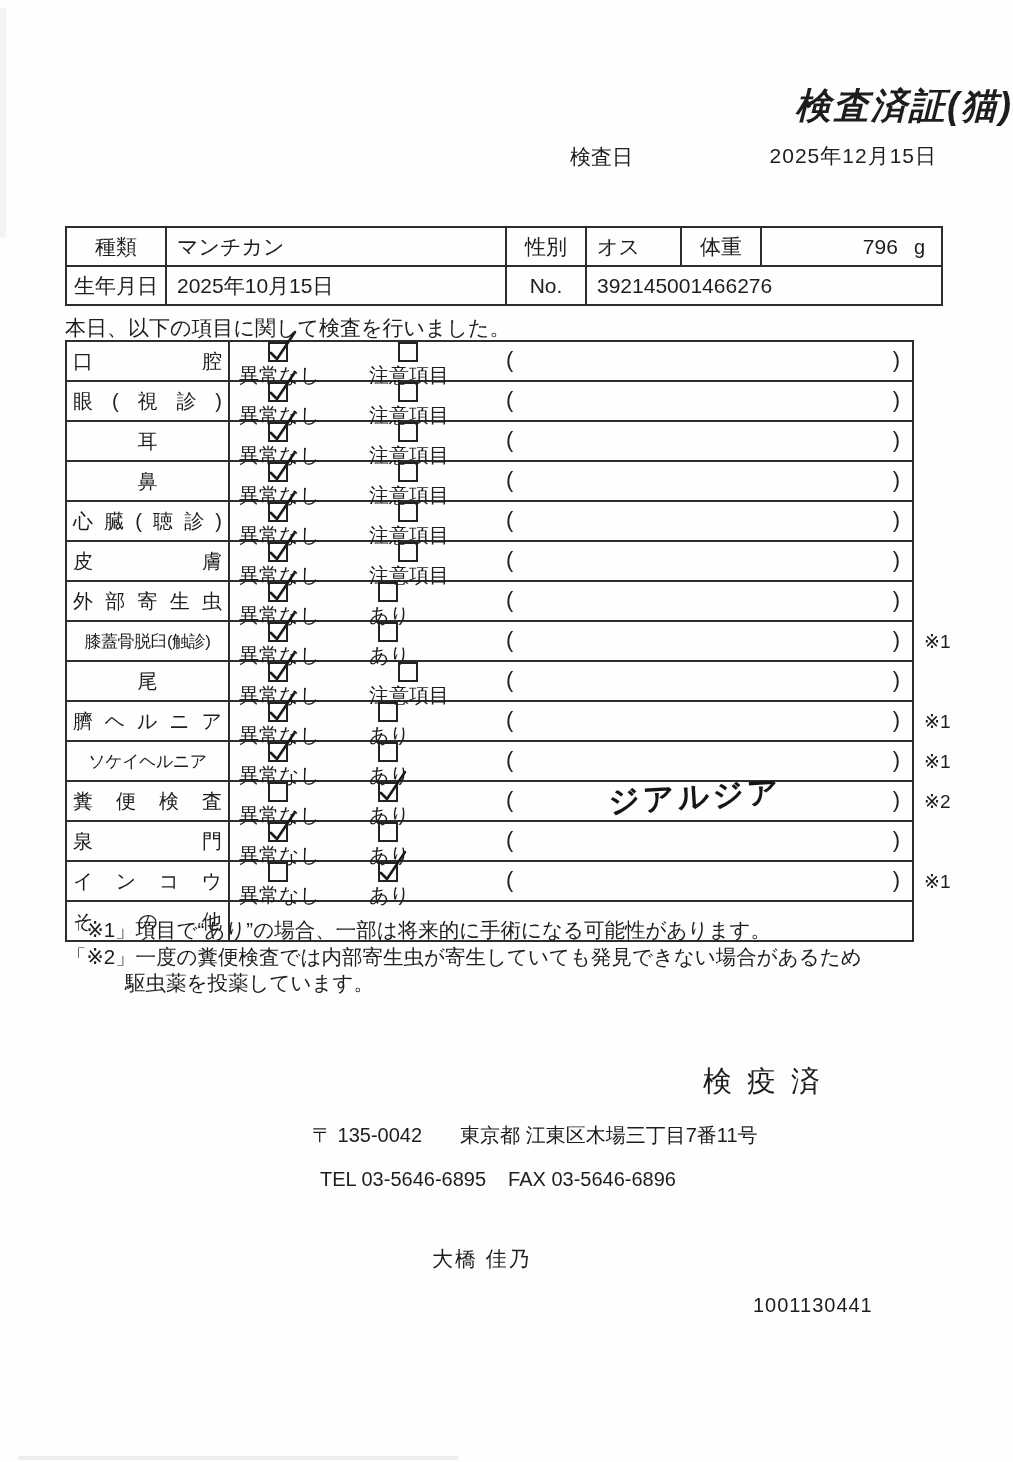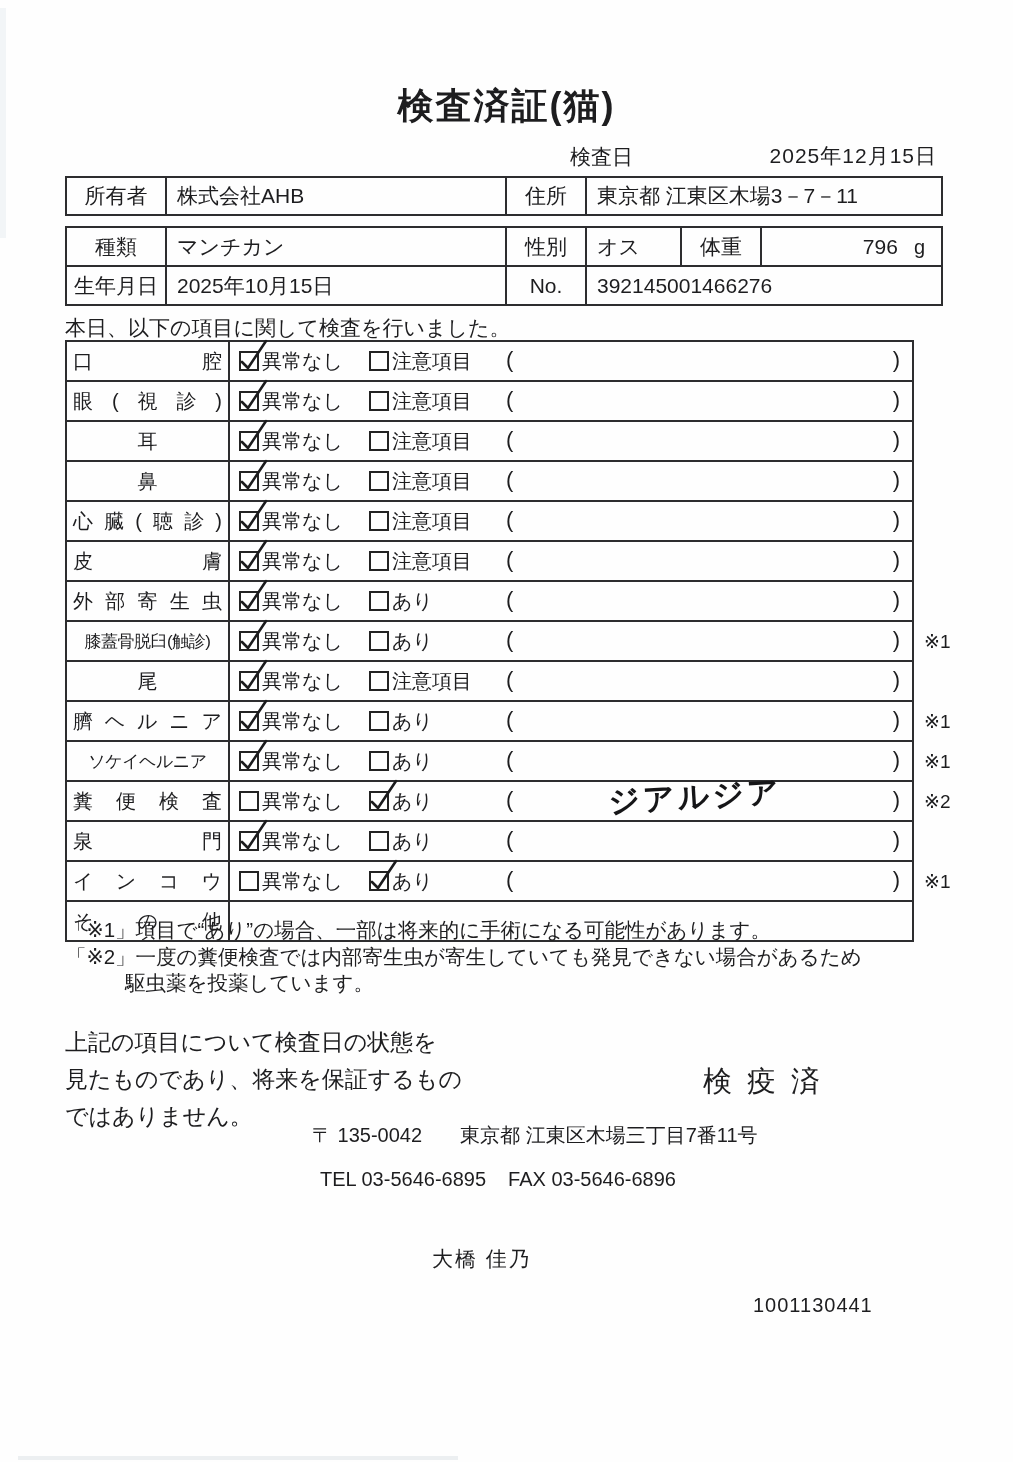--- a/index.html
+++ b/index.html
@@ -2,21 +2,21 @@
 <html><head>
 <meta charset="utf-8">
 <style>
   html,body{margin:0;padding:0;background:#ffffff;}
   body{font-family:"Liberation Sans","DejaVu Sans",sans-serif;color:#1d1d1f;}
   #page{position:relative;width:1013px;height:1462px;background:#fefefe;overflow:hidden;}
 
   .abs{position:absolute;}
 
   
-  #doc-title{left:0;right:0;top:82px;text-align:center;font-size:36px;font-weight:600;letter-spacing:2px;}
+  #doc-title{left:0;right:0;top:82px;text-align:right;font-size:36px;font-weight:600;letter-spacing:2px;font-style:italic;}
 
   
   #insp-date-label{left:570px;top:143px;font-size:21px;}
   #insp-date-value{right:76px;top:142px;font-size:21px;letter-spacing:1px;text-align:center;}
 
   
   table.hdr{border-collapse:collapse;table-layout:fixed;}
   table.hdr td{border:2px solid #2d2d2f;font-size:21px;padding:0 10px;height:36px;overflow:hidden;white-space:nowrap;}
   table.hdr td.lab{text-align:center;padding:0 4px;}
   #owner-table{left:65px;top:176px;}
@@ -31,21 +31,21 @@
   
   #checklist-table{left:65px;top:340px;width:845px;border:2px solid #2d2d2f;}
   .exam-row{position:relative;height:38px;border-bottom:2px solid #2d2d2f;display:flex;}
   .exam-row:last-child{border-bottom:none;}
   .exam-label{width:163px;min-width:163px;border-right:2px solid #2d2d2f;box-sizing:border-box;
               font-size:20px;display:flex;align-items:center;overflow:hidden;}
   .exam-label.spread{justify-content:space-between;padding:0 6px;}
   .exam-label.center{justify-content:center;}
   .exam-label.fit{justify-content:center;font-size:17px;letter-spacing:-0.5px;padding:0 1px;white-space:nowrap;}
   .exam-content{position:relative;flex:1;}
-  .exam-content .opt{position:absolute;top:0;height:38px;display:flex;align-items:center;font-size:20px;}
+  .exam-content .opt{position:absolute;top:0;height:38px;display:flex;align-items:center;font-size:20px;flex-direction:column;}
   .opt1{left:9px;}
   .opt2{left:139px;}
   .cbx{position:relative;width:16px;height:16px;border:2px solid #222;margin-right:3px;flex:none;}
   .cbx .tick{display:none;position:absolute;left:-3px;top:-15px;pointer-events:none;}
   .cbx.checked .tick{display:block;}
   .paren-open{position:absolute;left:276px;top:5px;font-size:22px;}
   .paren-close{position:absolute;right:12px;top:5px;font-size:22px;}
   .paren-value{position:absolute;left:290px;width:350px;top:-6px;text-align:center;
                font-size:31px;font-weight:600;letter-spacing:3px;transform:rotate(-3.5deg);
                font-family:"DejaVu Sans",sans-serif;color:#151517;}
@@ -78,36 +78,20 @@
 </head>
 <body>
 
 <div id="page">
 
   <div id="doc-title" class="abs">検査済証(猫)</div>
 
   <div id="insp-date-label" class="abs">検査日</div>
   <div id="insp-date-value" class="abs">2025年12月15日</div>
 
-  <table id="owner-table" class="abs hdr">
-    <colgroup>
-        <col style="width:100px">
-        <col style="width:340px">
-        <col style="width:80px">
-        <col style="width:356px">
-      </colgroup>
-    <tbody>
-        <tr>
-      <td class="lab">所有者</td>
-      <td>株式会社AHB</td>
-      <td class="lab">住所</td>
-      <td>東京都 江東区木場3－7－11</td>
-    </tr>
-  </tbody>
-    </table>
 
   <table id="animal-table" class="abs hdr">
     <colgroup>
         <col style="width:100px">
         <col style="width:340px">
         <col style="width:80px">
         <col style="width:95px">
         <col style="width:80px">
         <col style="width:181px">
       </colgroup>
@@ -478,25 +462,20 @@
         </div>
       <div class="exam-content"></div>
       <span class="row-note"></span>
     </div>
     </div>
 
   <div id="note1" class="abs">「※1」項目で“あり”の場合、一部は将来的に手術になる可能性があります。</div>
   <div id="note2a" class="abs">「※2」一度の糞便検査では内部寄生虫が寄生していても発見できない場合があるため</div>
   <div id="note2b" class="abs">駆虫薬を投薬しています。</div>
 
-  <div id="disclaimer" class="abs">
-    <div>上記の項目について検査日の状態を</div>
-    <div>見たものであり、将来を保証するもの</div>
-    <div>ではありません。</div>
-  </div>
 
   <div id="stamp" class="abs">検疫済</div>
 
   <div id="postal-line" class="abs">
     <span>〒 135-0042</span><span class="gap"></span><span>東京都 江東区木場三丁目7番11号</span>
   </div>
   <div id="tel-line" class="abs">
     <span>TEL 03-5646-6895</span><span class="gap"></span><span>FAX 03-5646-6896</span>
   </div>
   <div id="vet-name" class="abs">大橋 佳乃</div>

